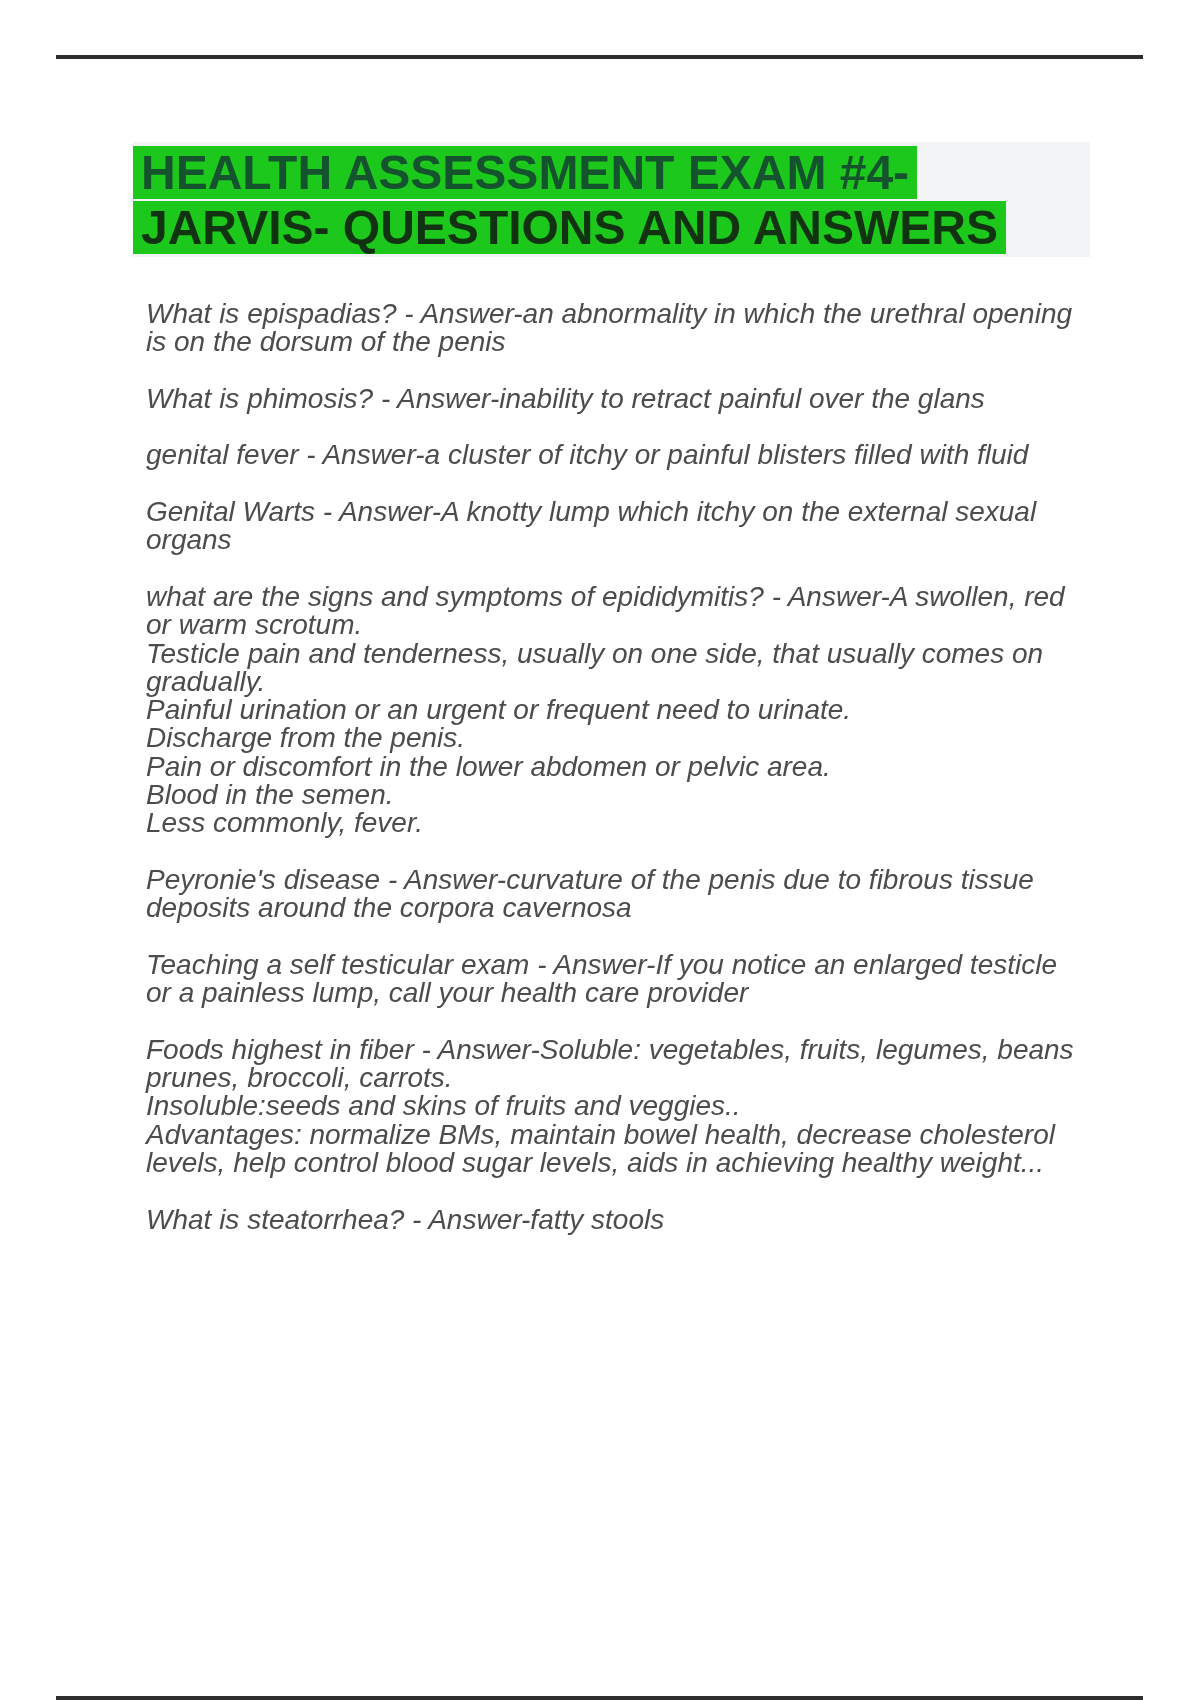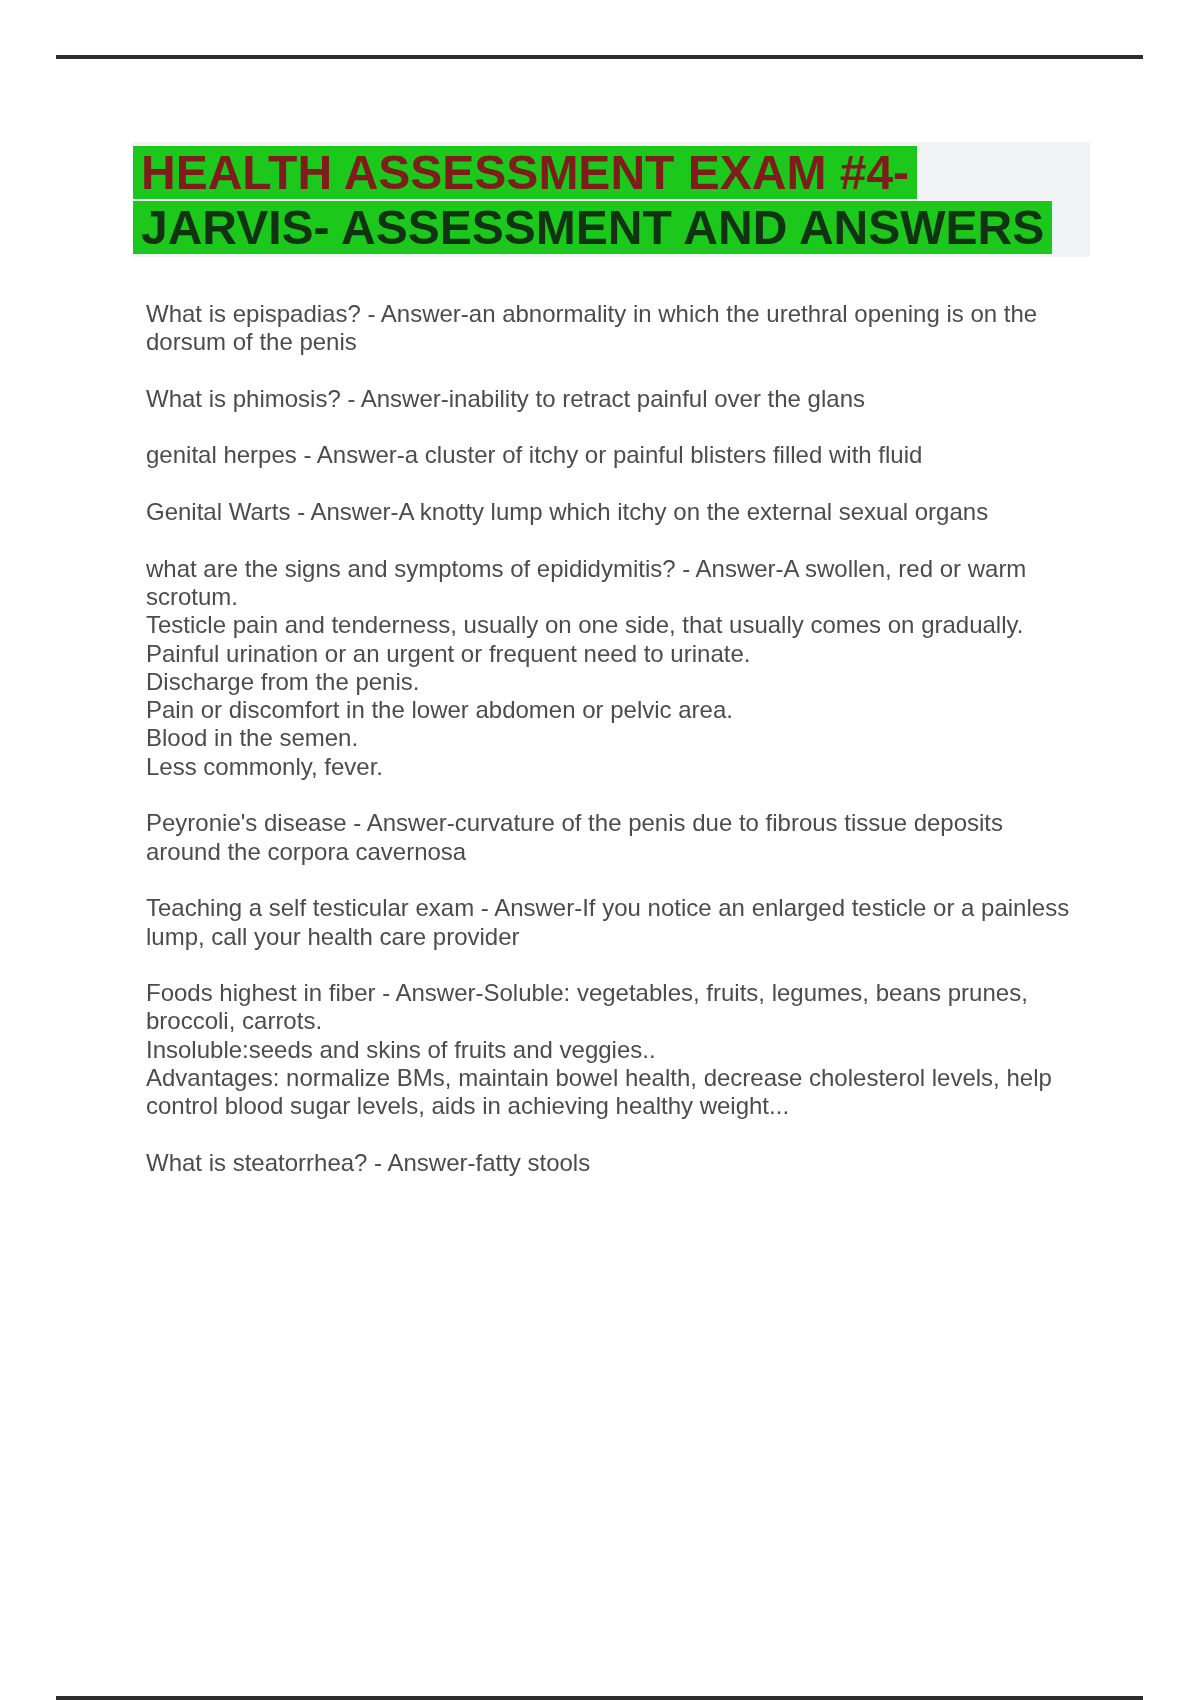--- a/index.html
+++ b/index.html
@@ -50,44 +50,45 @@
   .hl {
     padding: 0 8px;
     background: #1cc81c; 
   }
 
   .body-text {
     position: absolute;
     left: 146px;
     top: 300px;
     width: 932px;
-    font-size: 24px;
+    font-size: 28px;
     line-height: 28.3px;
     color: #4c4c4c;
+    font-style: italic;
   }
   .para {
     margin: 0 0 28.3px 0;
     white-space: pre-line;
   }
 </style>
 </head>
 <body>
 
 <div class="page">
   <div class="rule rule-top" style="background: rgb(45, 45, 45);"></div>
 
   <div class="title-wrap">
     <div class="title-backdrop" style="background: rgb(242, 243, 245);"></div>
-    <h1 class="title"><span class="hl" style="background: rgb(28, 200, 28); color: #7f1d1d;">HEALTH ASSESSMENT EXAM #4-</span><br><span class="hl" style="background: rgb(28, 200, 28); color: rgb(18, 51, 18);">JARVIS- ASSESSMENT AND ANSWERS</span></h1>
+    <h1 class="title"><span class="hl" style="background: rgb(28, 200, 28); color: #14532d;">HEALTH ASSESSMENT EXAM #4-</span><br><span class="hl" style="background: rgb(28, 200, 28); color: rgb(18, 51, 18);">JARVIS- QUESTIONS AND ANSWERS</span></h1>
   </div>
 
   <div class="body-text" style="color: rgb(76, 76, 76);">
       <p class="para">What is epispadias? - Answer-an abnormality in which the urethral opening is on the dorsum of the penis</p>
       <p class="para">What is phimosis? - Answer-inability to retract painful over the glans</p>
-      <p class="para">genital herpes - Answer-a cluster of itchy or painful blisters filled with fluid</p>
+      <p class="para">genital fever - Answer-a cluster of itchy or painful blisters filled with fluid</p>
       <p class="para">Genital Warts - Answer-A knotty lump which itchy on the external sexual organs</p>
       <p class="para">what are the signs and symptoms of epididymitis? - Answer-A swollen, red or warm scrotum.
 Testicle pain and tenderness, usually on one side, that usually comes on gradually.
 Painful urination or an urgent or frequent need to urinate.
 Discharge from the penis.
 Pain or discomfort in the lower abdomen or pelvic area.
 Blood in the semen.
 Less commonly, fever.</p>
       <p class="para">Peyronie's disease - Answer-curvature of the penis due to fibrous tissue deposits around the corpora cavernosa</p>
       <p class="para">Teaching a self testicular exam - Answer-If you notice an enlarged testicle or a painless lump, call your health care provider</p>

